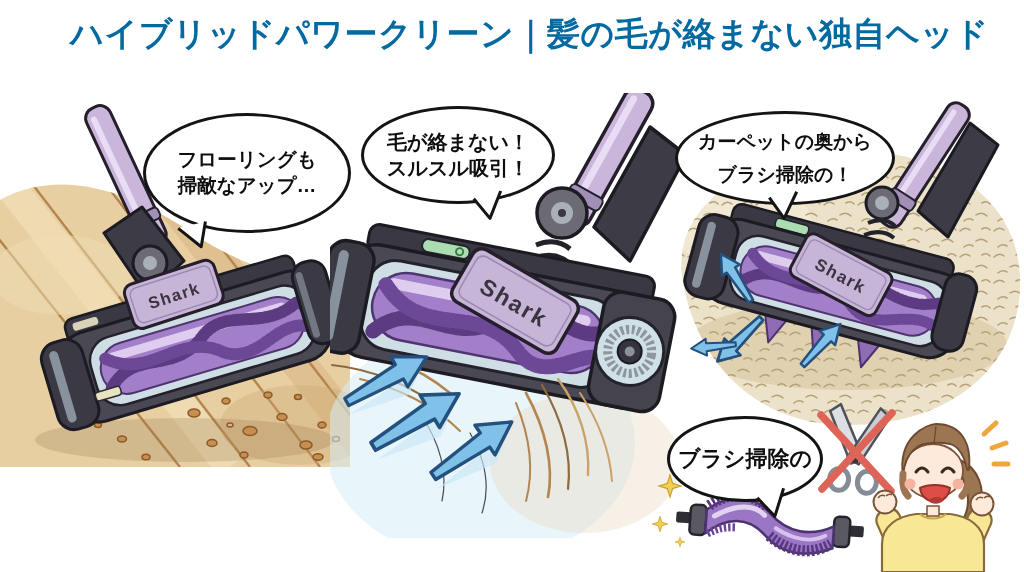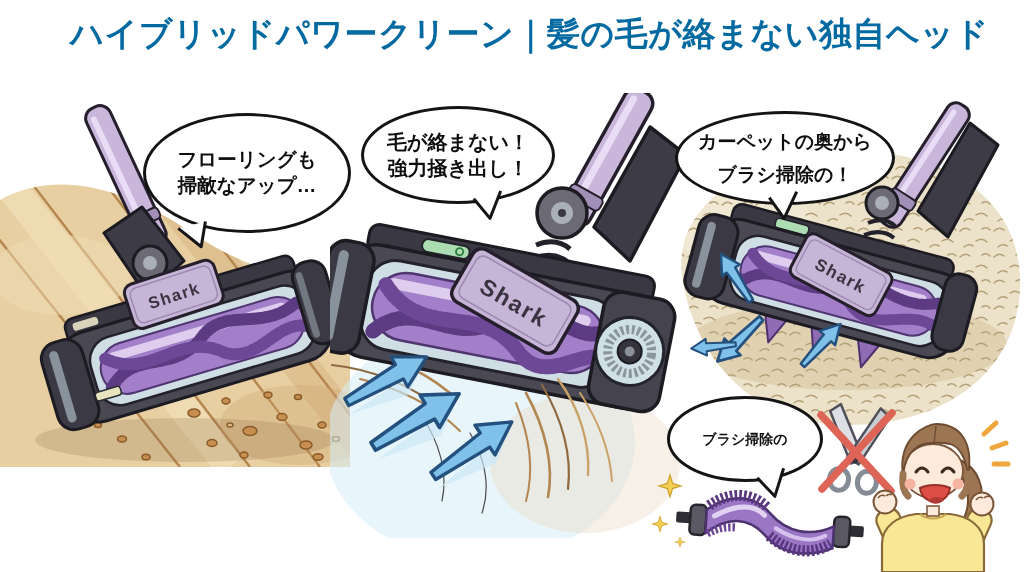--- a/index.html
+++ b/index.html
@@ -22,21 +22,21 @@
     text-align:center;font-weight:700;line-height:1.32;color:#0e0e0e;
   }
   .b-line{white-space:nowrap;}
   .tail{position:absolute;width:34px;height:28px;z-index:7;}
   .bubble-1{left:143px;top:113px;width:202px;height:114px;font-size:19.5px;}
   .bubble-1 .tail{left:16%;bottom:-20px;transform:scaleX(-1) rotate(16deg);}
   .bubble-2{left:361px;top:106px;width:188px;height:92px;font-size:20px;}
   .bubble-2 .tail{left:58%;bottom:-19px;transform:rotate(-14deg);}
   .bubble-3{left:675px;top:111px;width:214px;height:88px;font-size:19px;gap:8px;}
   .bubble-3 .tail{left:42%;bottom:-18px;transform:rotate(-10deg);}
-  .bubble-4{left:667px;top:396px;width:150px;height:80px;font-size:14px;}
+  .bubble-4{left:667px;top:416px;width:150px;height:80px;font-size:22px;}
   .bubble-4 .tail{left:58%;bottom:-19px;transform:rotate(-18deg);}
 </style>
 </head>
 <body>
 
 <div id="stage">
 
   <div class="title">ハイブリッドパワークリーン｜髪の毛が絡まない独自ヘッド</div>
 
   <svg class="scene" style="left:0;top:95px;" width="350" height="372" viewBox="0 0 350 372">
@@ -321,21 +321,21 @@
     <div class="b-line">掃敵なアップ…</div>
     <span class="tail">
       <svg width="34" height="28" viewBox="0 0 34 28">
           <path d="M3,3 L14,26 L31,2" fill="#fff" stroke="#141414" stroke-width="3" stroke-linejoin="round"></path>
         </svg>
     </span>
   </div>
 
   <div class="bubble bubble-2">
     <div class="b-line">毛が絡まない！</div>
-    <div class="b-line">強力掻き出し！</div>
+    <div class="b-line">スルスル吸引！</div>
     <span class="tail">
       <svg width="34" height="28" viewBox="0 0 34 28">
           <path d="M3,3 L14,26 L31,2" fill="#fff" stroke="#141414" stroke-width="3" stroke-linejoin="round"></path>
         </svg>
     </span>
   </div>
 
   <div class="bubble bubble-3">
     <div class="b-line">カーペットの奥から</div>
     <div class="b-line">ブラシ掃除の！</div>

